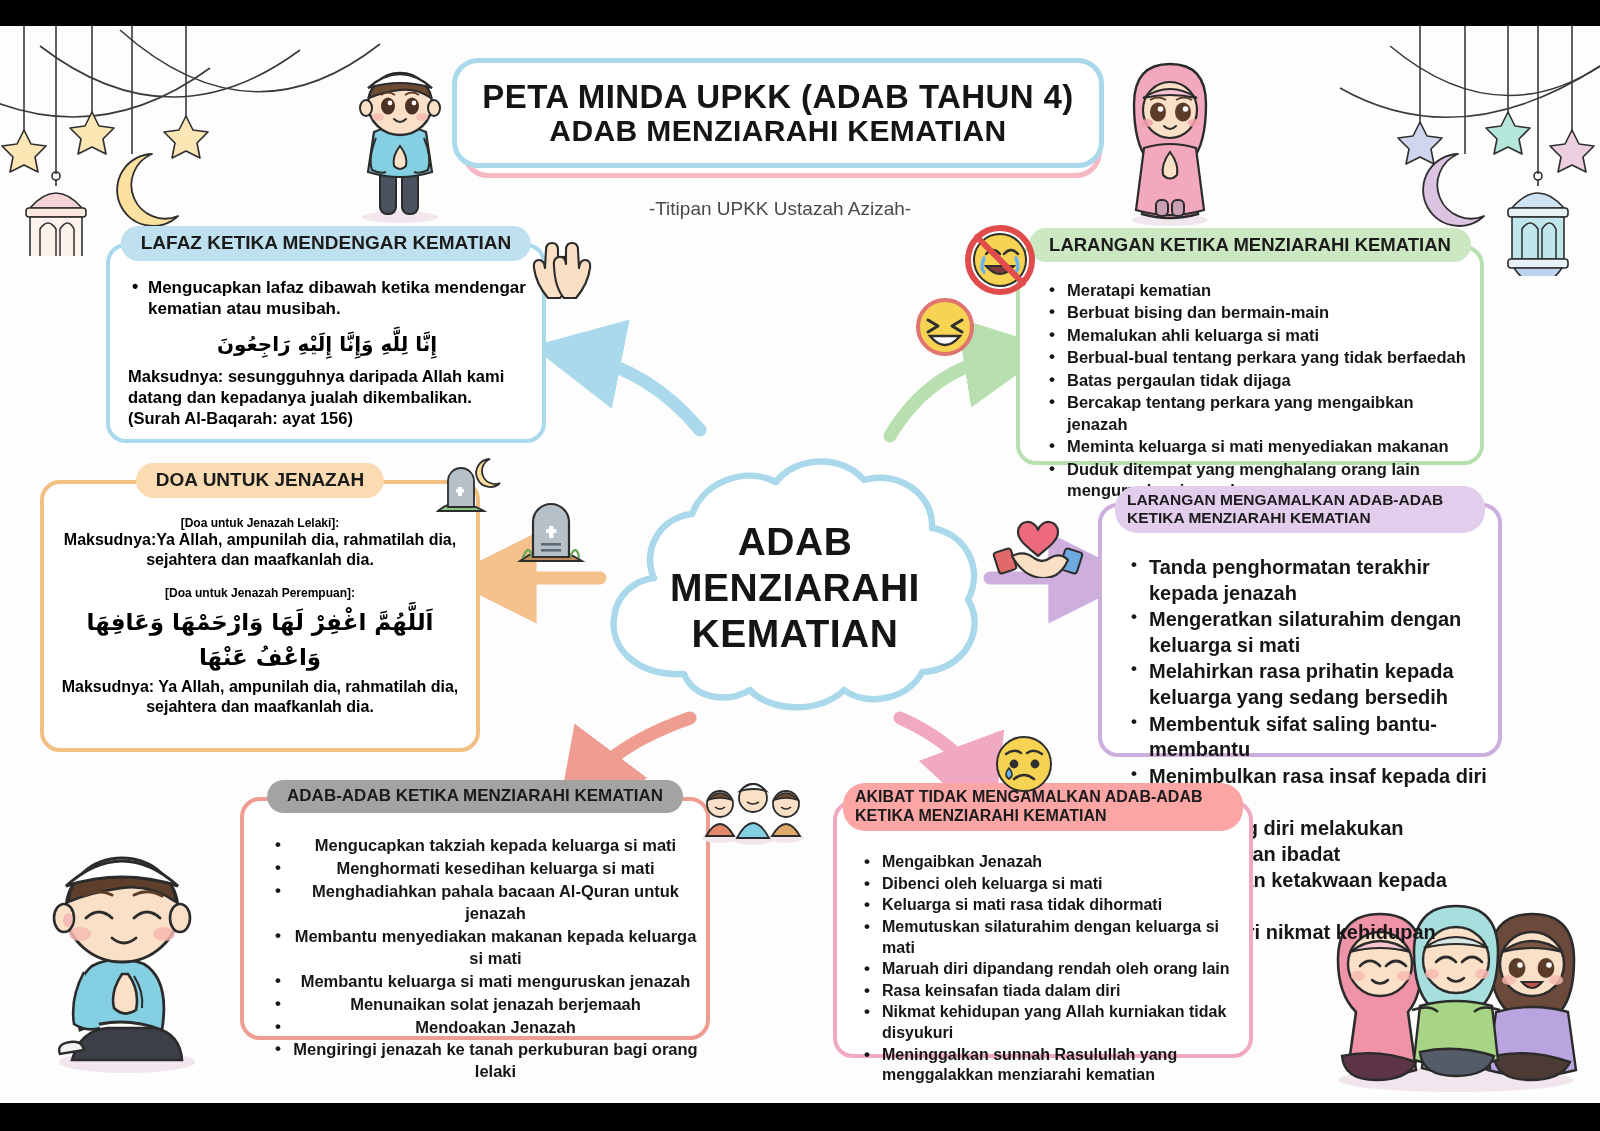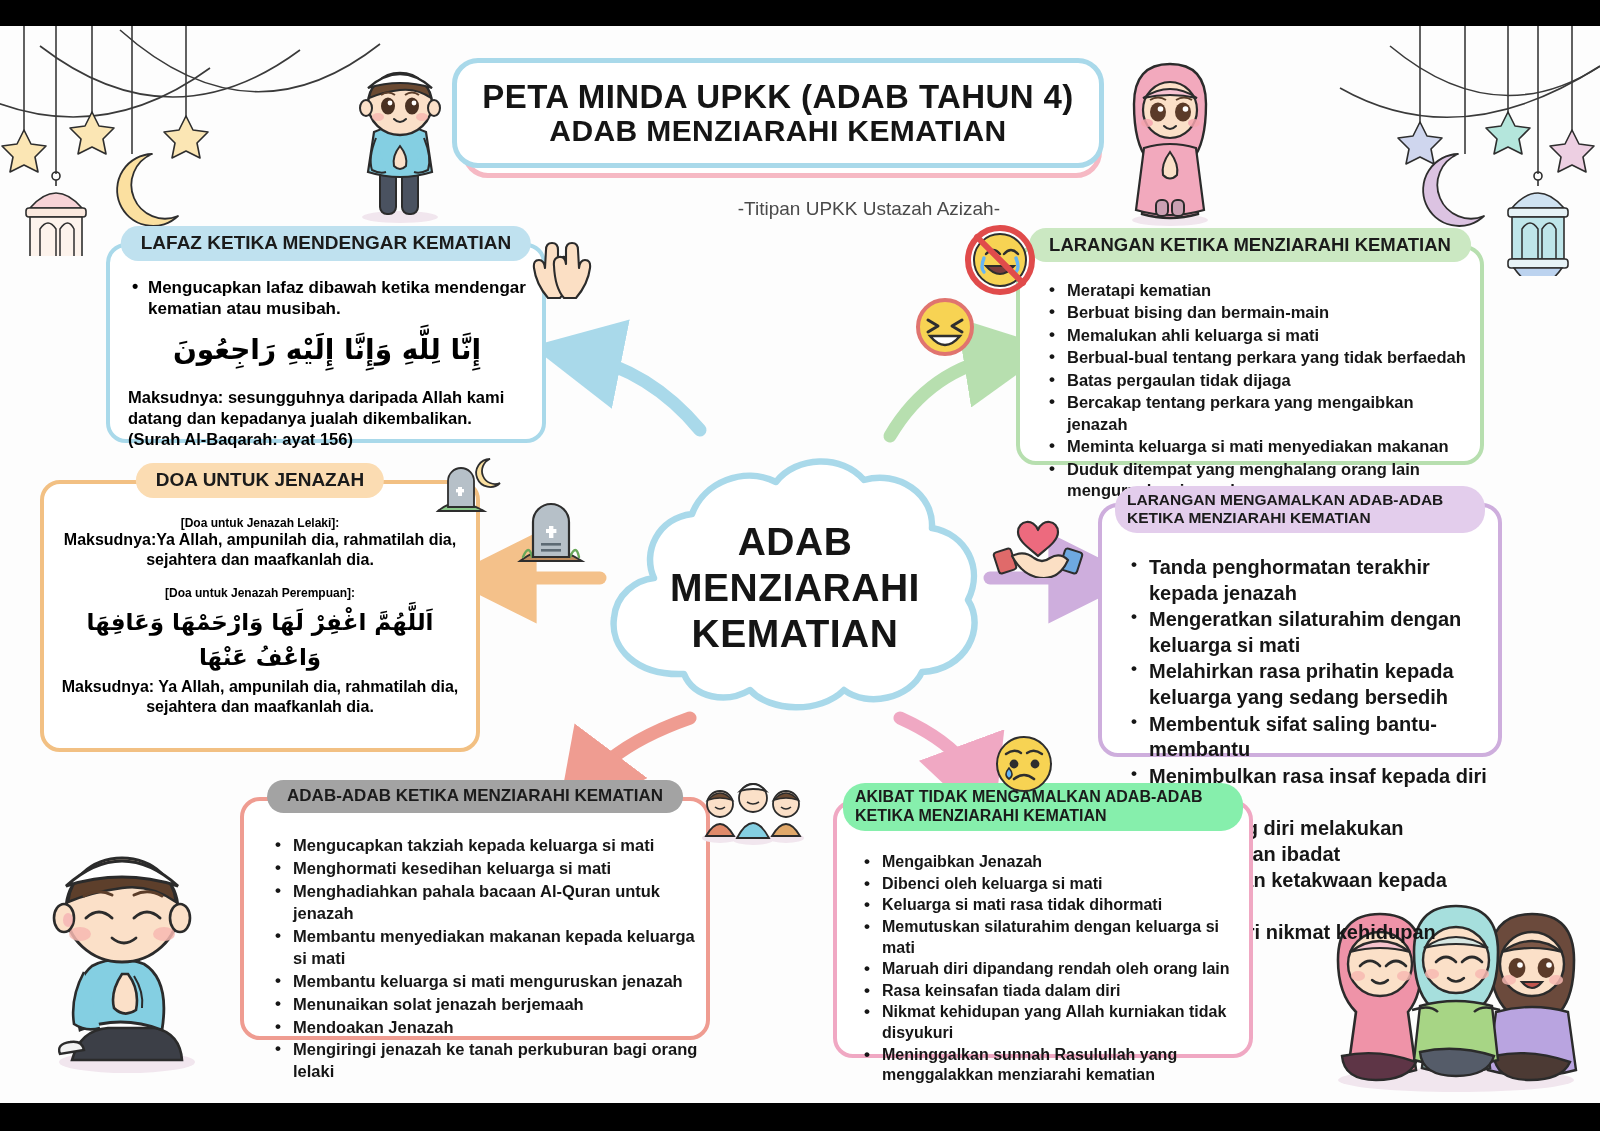--- a/index.html
+++ b/index.html
@@ -35,21 +35,21 @@
     z-index:5; display:flex; flex-direction:column;
     align-items:center; justify-content:center; text-align:left;
   }
   #title-banner .l1, #title-banner .l2 {
     font-weight:800; color:#151515; letter-spacing:.4px; line-height:1.08;
     font-family:"Liberation Sans", sans-serif;
   }
   #title-banner .l1 { font-size:33px; }
   #title-banner .l2 { font-size:30px; }
   #subtitle {
-    position:absolute; left:560px; top:198px; width:440px; text-align:right;
+    position:absolute; left:560px; top:198px; width:440px; text-align:center;
     font-size:19px; color:#4a4a4a; z-index:6; font-weight:500;
   }
 
   
   .char { position:absolute; z-index:8; }
 
   
   #center-cloud {
     position:absolute; left:592px; top:452px; width:406px; height:272px; z-index:7;
   }
@@ -77,21 +77,21 @@
   .node li:before {
     content:"•"; position:absolute; left:-15px; top:-1px; font-size:17px;
   }
 
   
   #node-lafaz { left:106px; top:243px; width:440px; height:200px; border:4px solid #a9d9ea; }
   #node-lafaz .hdr { background:#bfe1ef; font-size:19px; }
   #node-lafaz .body { padding:30px 16px 10px 18px; }
   .lead { font-size:17px; font-weight:700; line-height:1.26; position:relative; padding-left:20px; }
   .lead:before { content:"•"; position:absolute; left:4px; top:-2px; font-size:18px; }
-  .arabic { font-size:28px; text-align:center; direction:rtl; margin:9px 0 16px; font-weight:700;
+  .arabic { font-size:20px; text-align:center; direction:rtl; margin:9px 0 7px; font-weight:700;
             font-family:"DejaVu Sans", sans-serif; line-height:1.5; }
   .meaning { font-size:16.5px; font-weight:700; line-height:1.27; }
 
   
   #node-doa { left:40px; top:480px; width:440px; height:272px; border:4px solid #f2c083; }
   #node-doa .hdr { background:#fbdcb2; font-size:19px; }
   #node-doa .body { padding:30px 14px 10px; text-align:center; }
   #node-doa .sub { font-size:12px; font-weight:700; margin-top:2px; }
   #node-doa .arabic { font-size:23px; margin:5px 0 3px; }
   #node-doa .meaning { font-size:16px; line-height:1.25; }
@@ -105,26 +105,26 @@
 
   
   #node-kelebihan { left:1098px; top:503px; width:404px; height:254px; border:4px solid #ceaedd; }
   #node-kelebihan .hdr { background:#e3cdec; font-size:15.5px; white-space:normal; width:370px; padding:5px 12px 6px; }
   #node-kelebihan .body { padding:48px 8px 6px 22px; }
   #node-kelebihan li { font-size:20px; line-height:1.28; }
 
   
   #node-adab { left:240px; top:797px; width:470px; height:243px; border:4px solid #ef9c91; }
   #node-adab .hdr { background:#a3a3a3; font-size:17px; }
-  #node-adab .body { padding:34px 8px 8px 24px; }
+  #node-adab .body { padding:34px 8px 8px 24px;text-align:center; }
   #node-adab li { font-size:16.5px; line-height:1.33; }
 
   
   #node-akibat { left:833px; top:800px; width:420px; height:258px; border:4px solid #f0a8c3; }
-  #node-akibat .hdr { background:#86efac; font-size:16px; white-space:normal; width:400px; padding:5px 12px 6px; }
+  #node-akibat .hdr { background:#fca5a5; font-size:16px; white-space:normal; width:400px; padding:5px 12px 6px; }
   #node-akibat .body { padding:48px 8px 6px 20px; }
   #node-akibat li { font-size:16px; line-height:1.29; }
 
   
   #arrows { position:absolute; left:0; top:0; width:1600px; height:1131px; z-index:6; }
 </style>
 </head>
 <body>
 
 <div id="stage">

